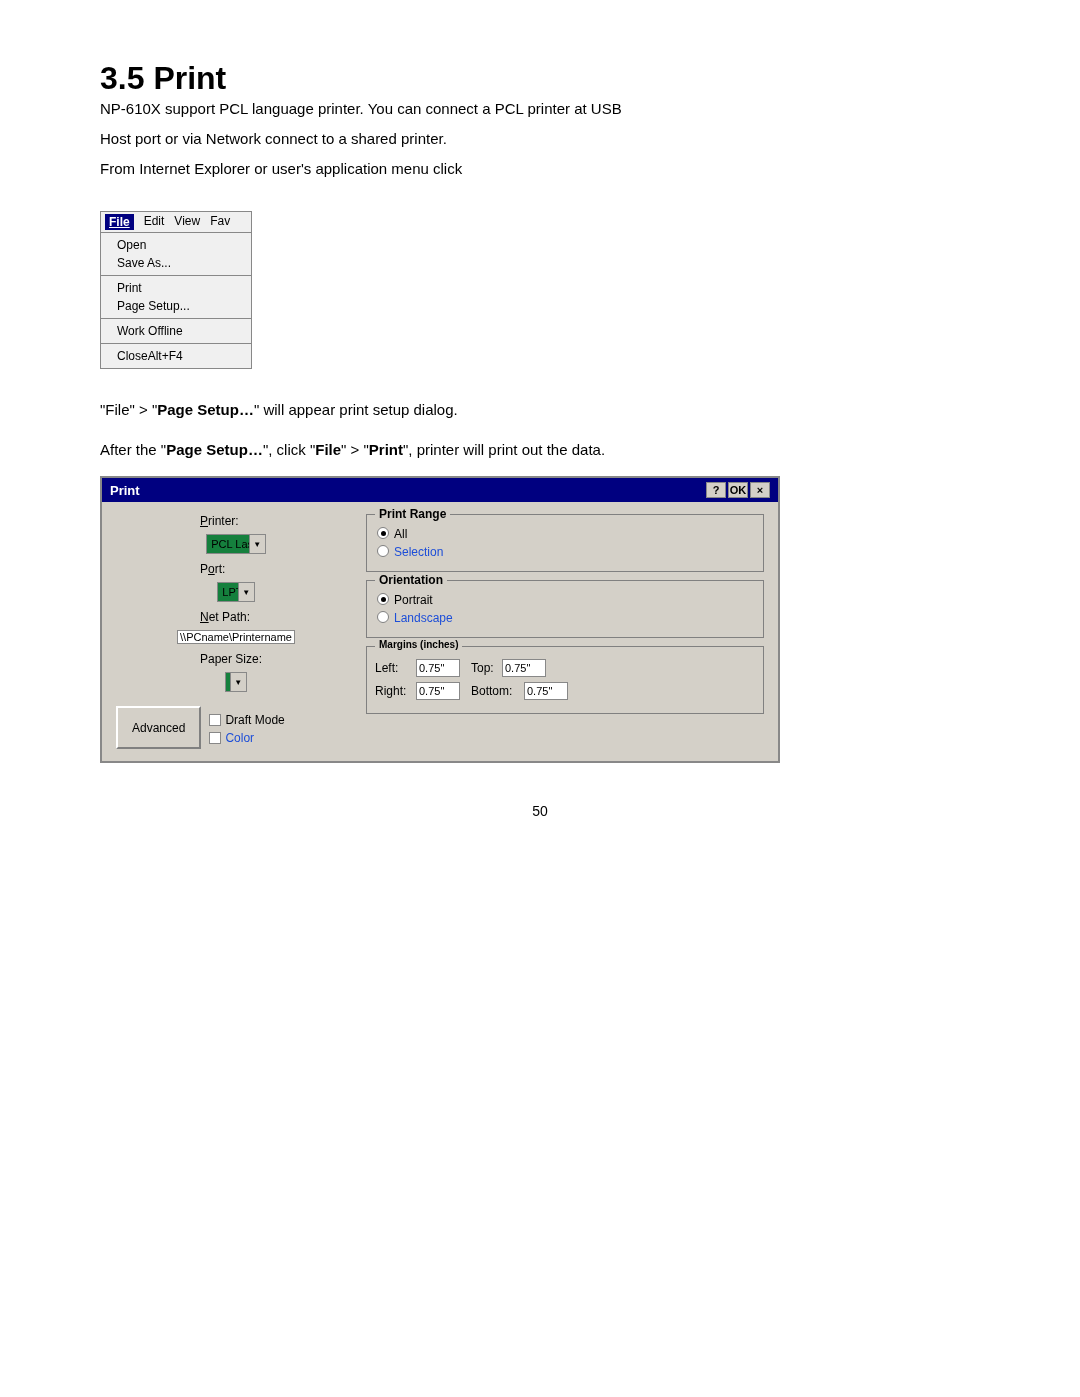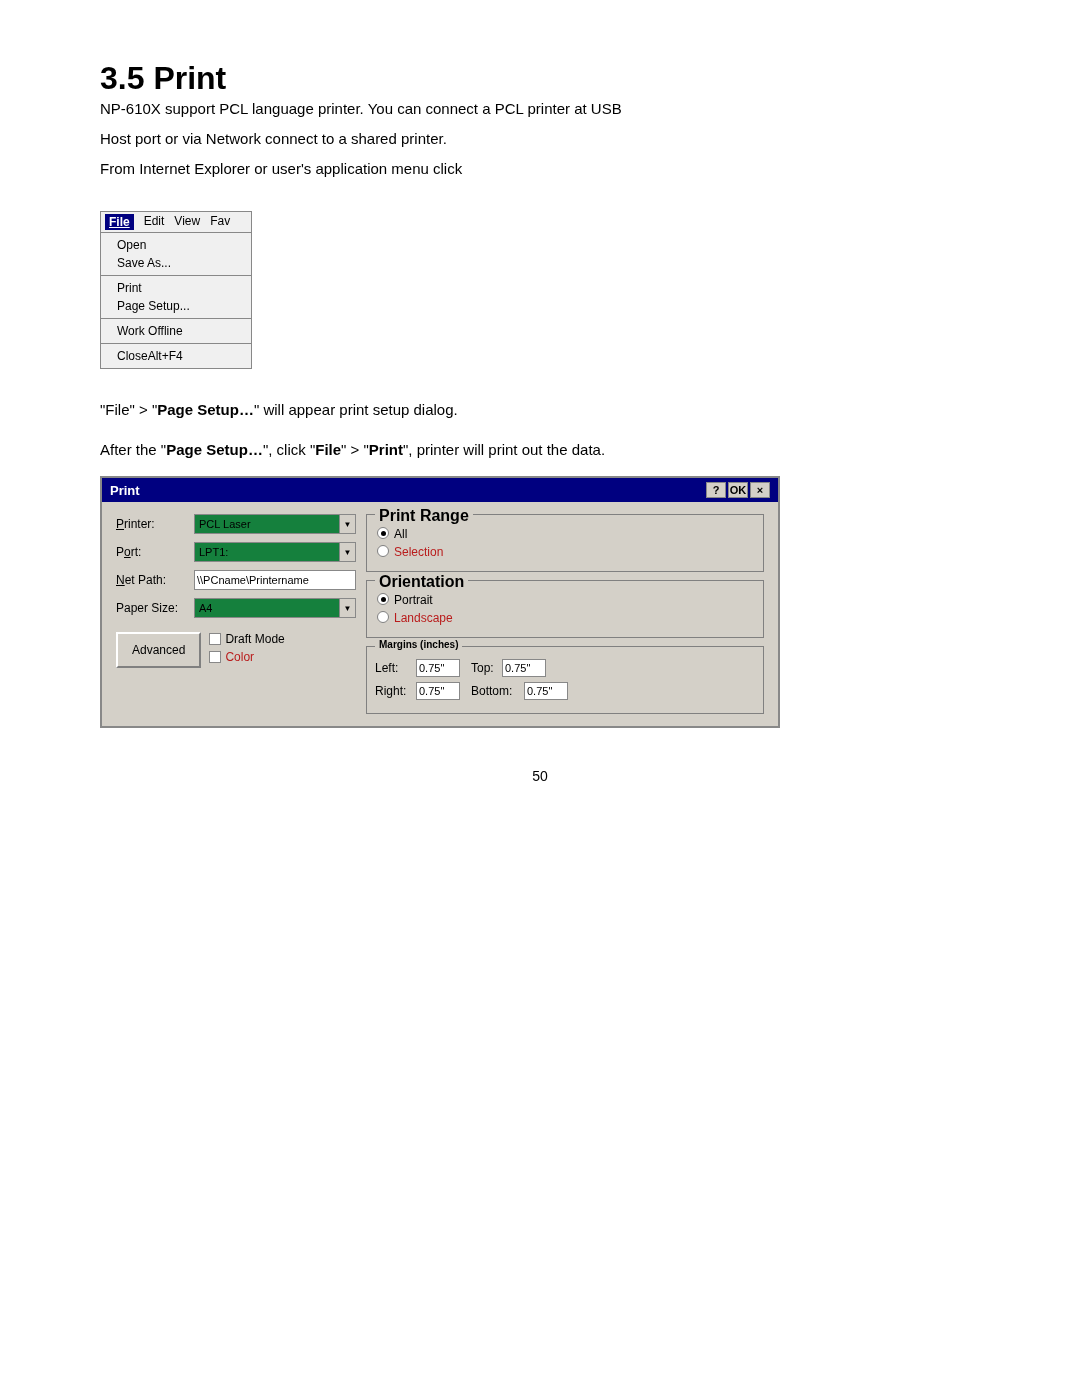--- a/index.html
+++ b/index.html
@@ -139,20 +139,21 @@
     .left-col {
       width: 240px;
       flex-shrink: 0;
     }
 
     .form-row {
       display: flex;
       align-items: center;
       margin-bottom: 8px;
       gap: 6px;
+      flex-direction: column;
     }
 
     .form-label {
       width: 72px;
       text-align: left;
       font-size: 12px;
       white-space: nowrap;
     }
 
     .form-label u { text-decoration: underline; }
@@ -227,21 +228,21 @@
     .checkbox-box {
       width: 12px;
       height: 12px;
       border: 1px solid #888;
       background: white;
       display: inline-block;
       flex-shrink: 0;
     }
 
     .checkboxes-area {
-      margin-top: 6px;
+      margin-top: 13px;
     }
 
     
     .middle-col {
       flex: 1;
       display: flex;
       flex-direction: column;
       gap: 8px;
     }
 
@@ -252,21 +253,21 @@
       font-size: 12px;
     }
 
     .group-label {
       position: absolute;
       top: -8px;
       left: 8px;
       background: #d4d0c8;
       padding: 0 4px;
       font-weight: bold;
-      font-size: 16px;
+      font-size: 12px;
     }
 
     .radio-row {
       display: flex;
       align-items: flex-start;
       gap: 5px;
       margin-bottom: 4px;
       font-size: 12px;
     }
 
@@ -330,21 +331,21 @@
       align-items: center;
     }
 
     .page-number {
       text-align: center;
       margin-top: 40px;
       font-size: 14px;
     }
 
     .gray-text {
-      color: #b91c1c;
+      color: #1d4ed8;
     }
 
     .bottom-section {
       display: flex;
       gap: 8px;
       margin-top: 6px;
     }
   </style>
 </head>
 <body>

